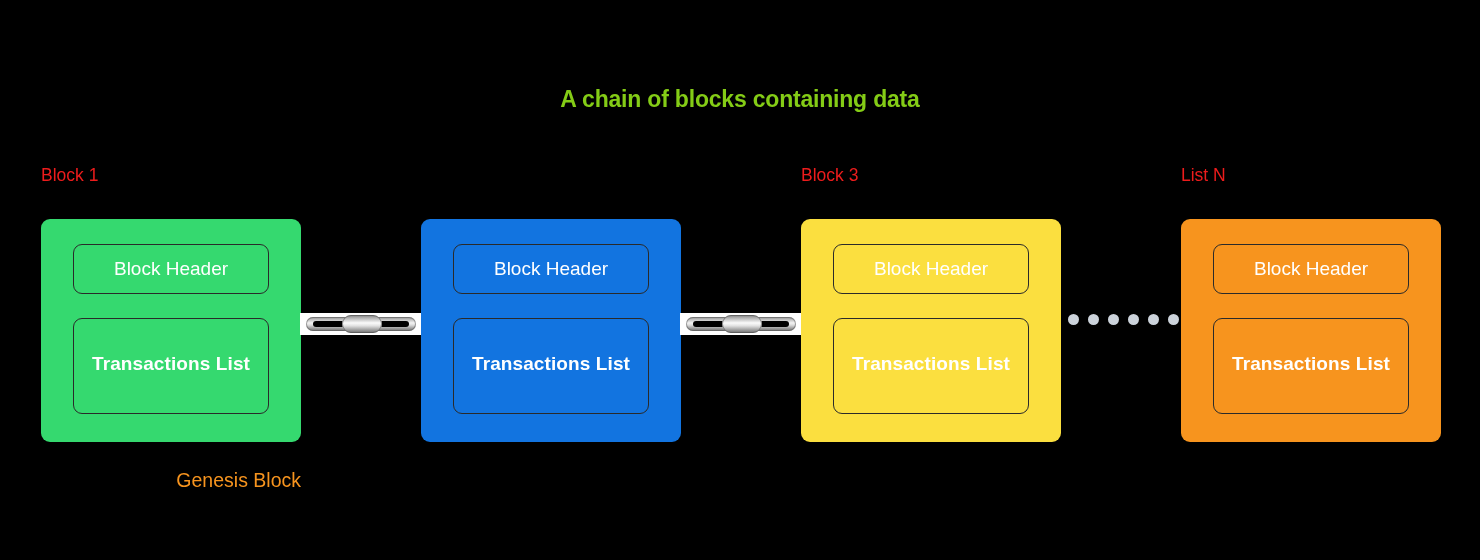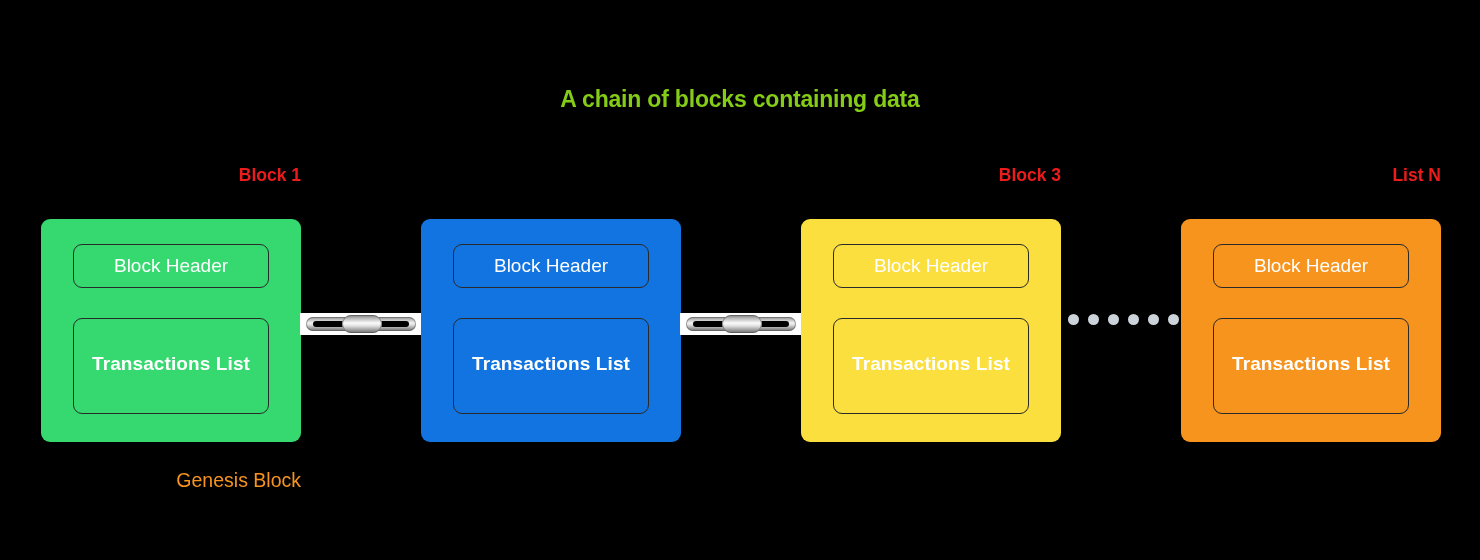--- a/index.html
+++ b/index.html
@@ -30,23 +30,23 @@
     letter-spacing: -0.2px;
     color: #1673e8;
     white-space: nowrap;
   }
 
   
   .block-label {
     position: absolute;
     top: 165px;
     width: 260px;
-    text-align: right;
+    text-align: left;
     font-size: 17.5px;
-    font-weight: bold;
+    font-weight: normal;
     color: #ed1c1c;
     white-space: nowrap;
   }
 
   
   .block-card {
     position: absolute;
     top: 219px;
     width: 260px;
     height: 223px;
@@ -66,21 +66,21 @@
     border: 1.3px solid #2a2a2a;
     border-radius: 9px;
     box-sizing: border-box;
     display: flex;
     align-items: center;
     justify-content: center;
     color: #ffffff;
   }
   .inner-box.header-box {
     top: 25px;
-    height: 44px;
+    height: 50px;
     font-size: 19px;
     font-weight: normal;
   }
   .inner-box.tx-box {
     top: 99px;
     height: 96px;
     font-size: 19px;
     font-weight: bold;
     letter-spacing: 0.1px;
   }

